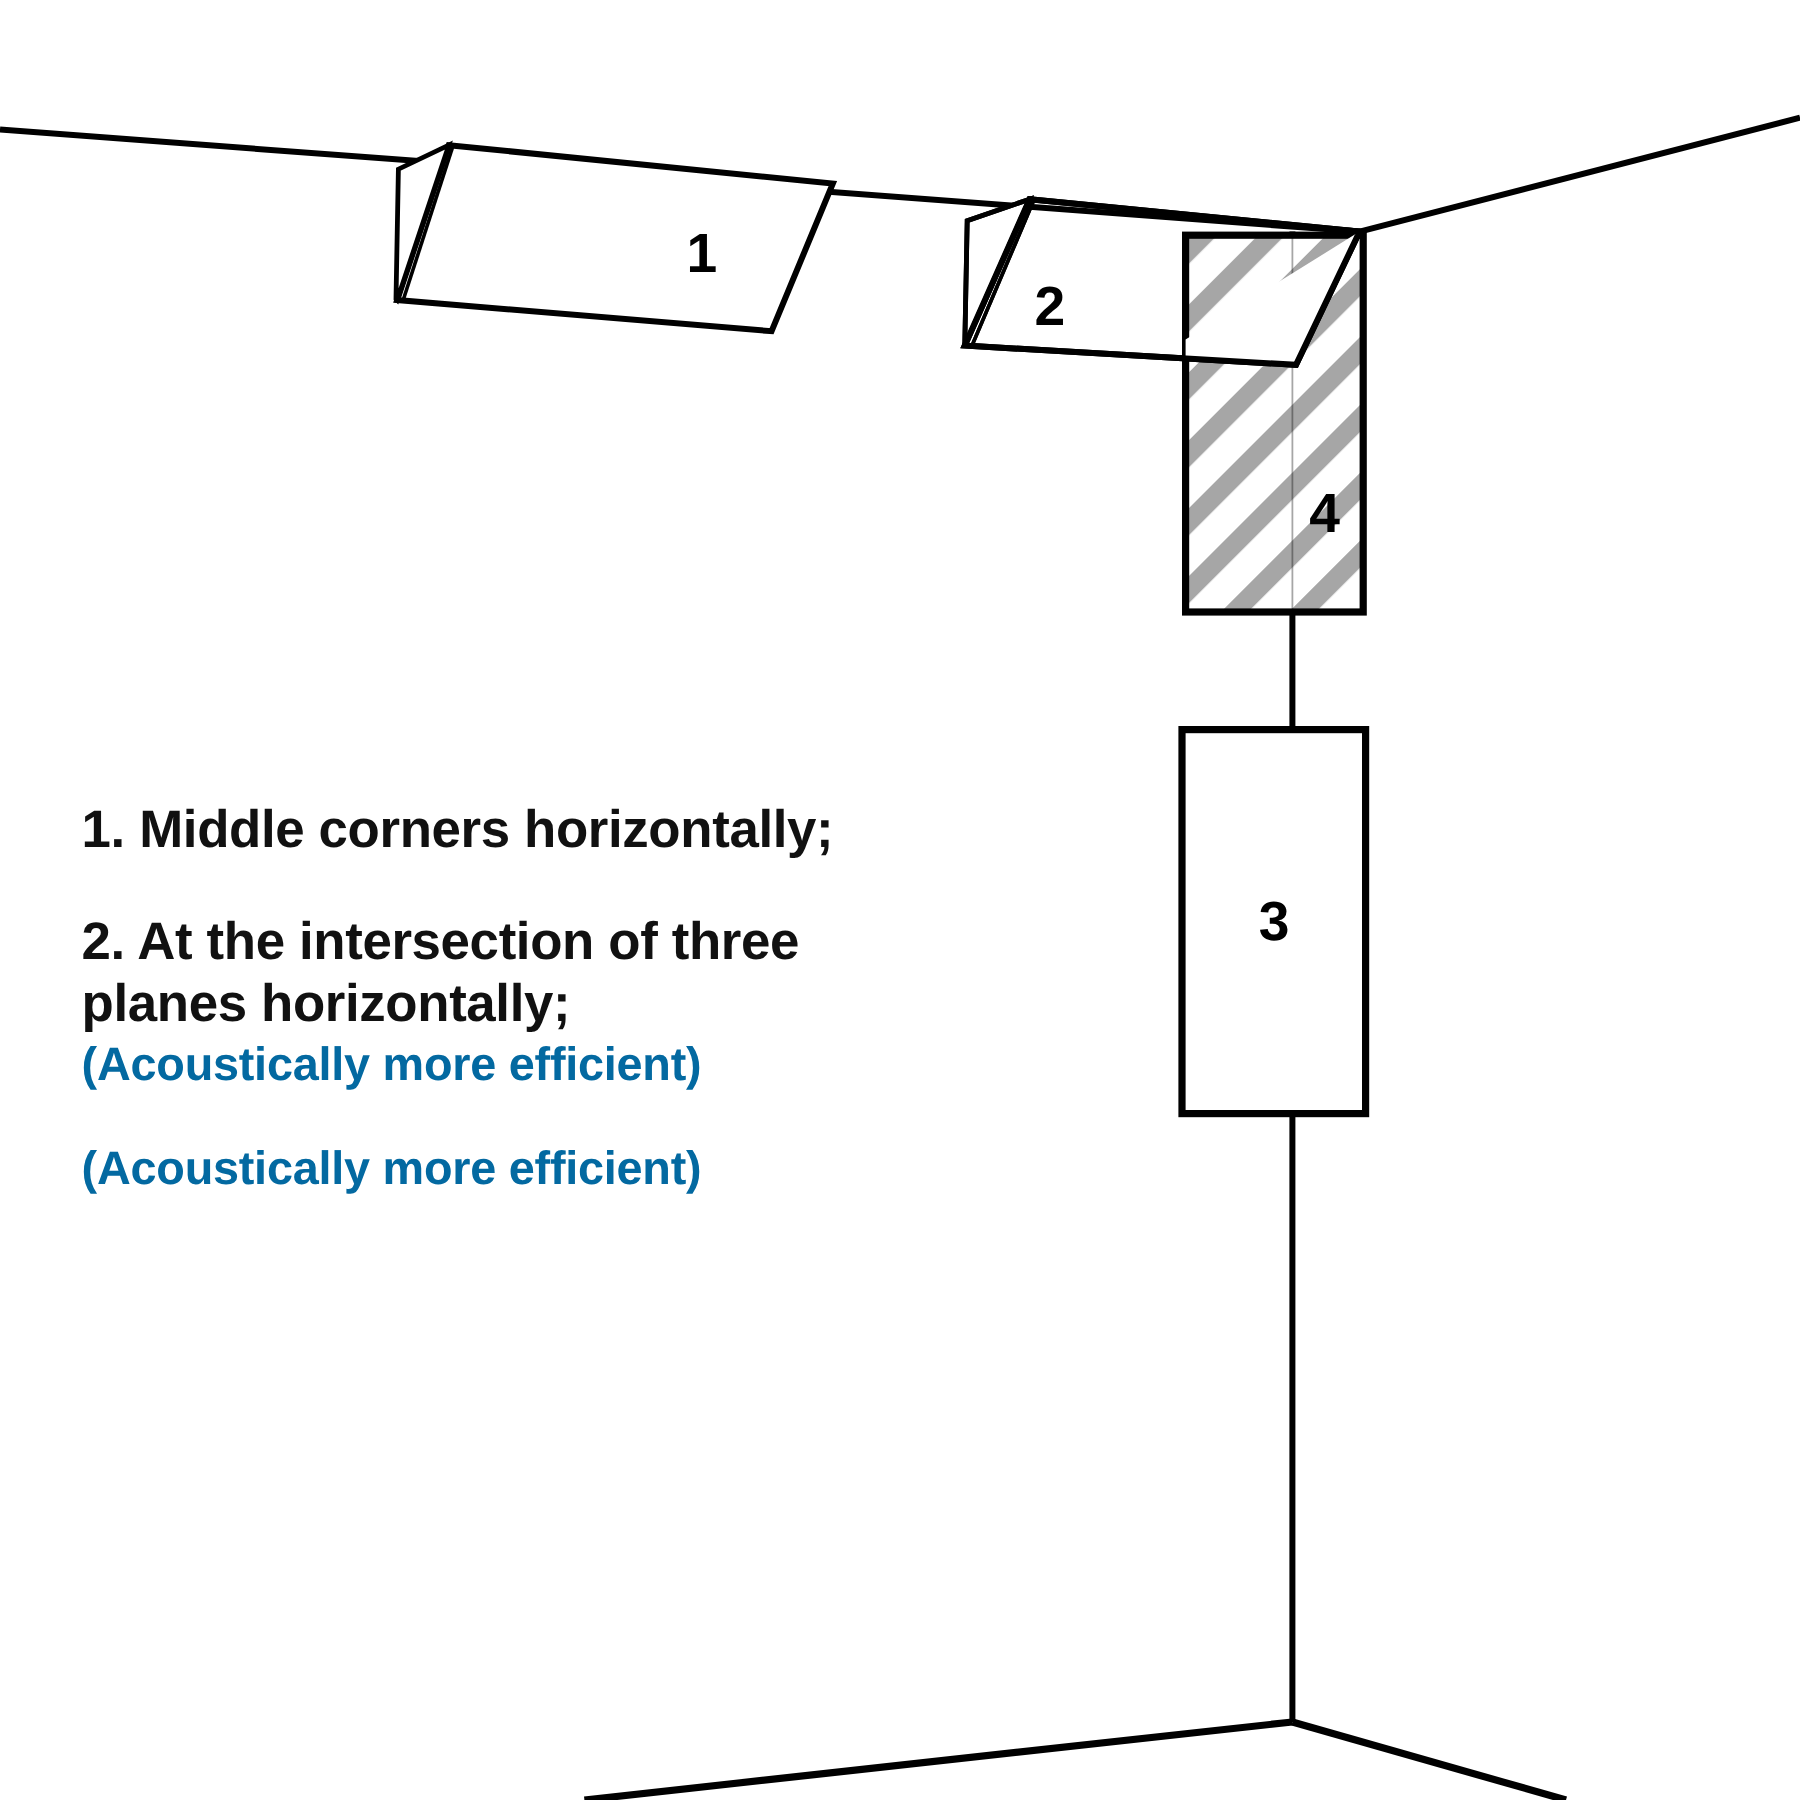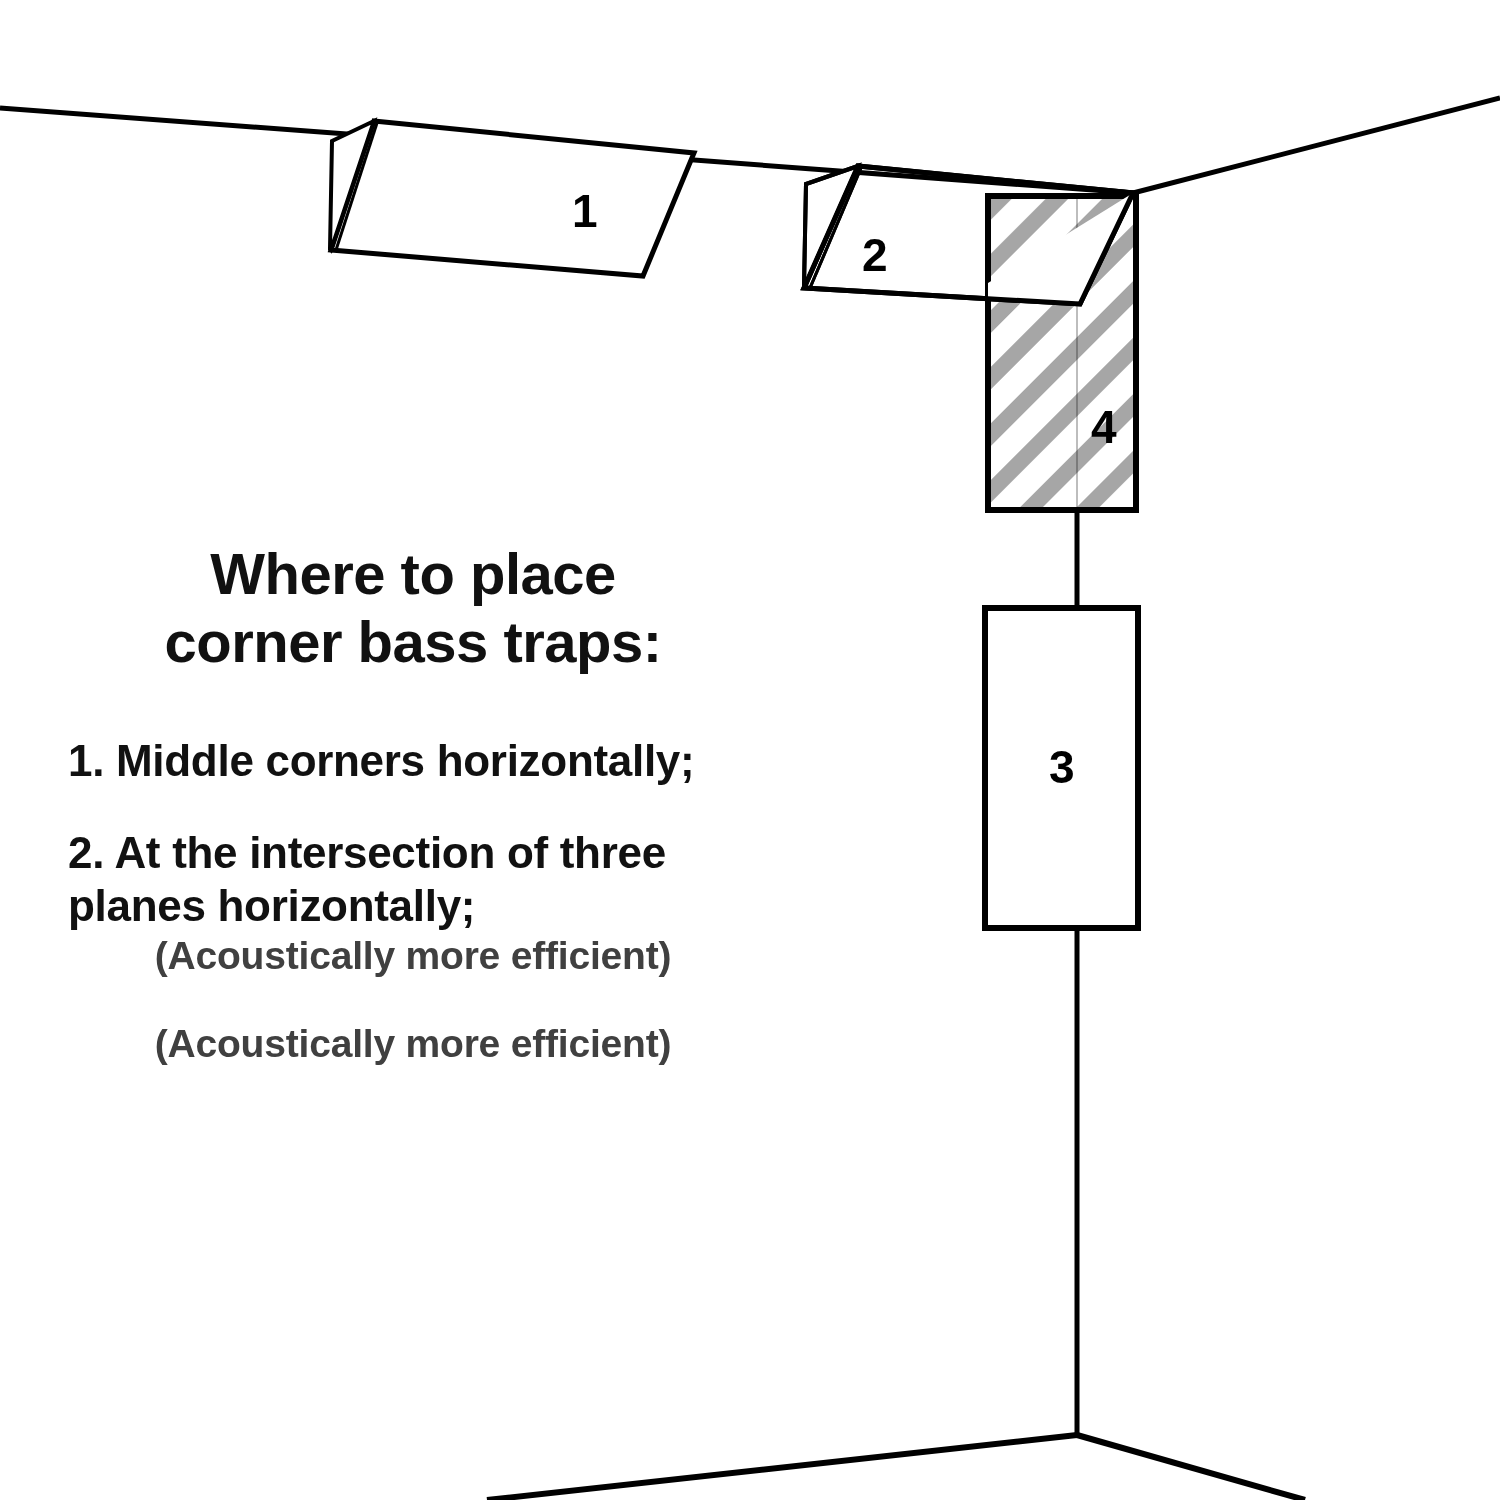--- a/index.html
+++ b/index.html
@@ -44,26 +44,25 @@
     font-weight: bold;
     color: #111111;
     line-height: 1.19;
     margin-bottom: 40px;
     letter-spacing: -0.3px;
     margin-top: 24px;
   }
   .legend-item:last-child { margin-bottom: 0; }
   .legend-note {
     display: block;
-    color: #404040;
+    color: #0369a1;
     font-size: 39px;
     font-weight: bold;
     line-height: 1.22;
     letter-spacing: -0.2px;
-    text-align: center;
   }
   .shape-label {
     position: absolute;
     font-size: 46px;
     font-weight: bold;
     color: #000000;
     line-height: 1;
   }
   #label-1 { left: 572px; top: 188px; }
   #label-2 { left: 862px; top: 232px; }
@@ -117,22 +116,21 @@
     </g>
   </svg>
 
   <div class="shape-label" id="label-1">1</div>
   <div class="shape-label" id="label-2">2</div>
   <div class="shape-label" id="label-3">3</div>
   <div class="shape-label" id="label-4">4</div>
 
   <div class="legend">
     <div class="legend-title">
-      <span>Where to place</span><br>
-      <span>corner bass traps:</span>
+      <br>
     </div>
 
     <div class="legend-item">
       <span>1. Middle corners horizontally;</span>
     </div>
 
     <div class="legend-item">
       <span>2. At the intersection of three planes horizontally;</span>
       <span class="legend-note">(Acoustically more efficient)</span>
     </div>

